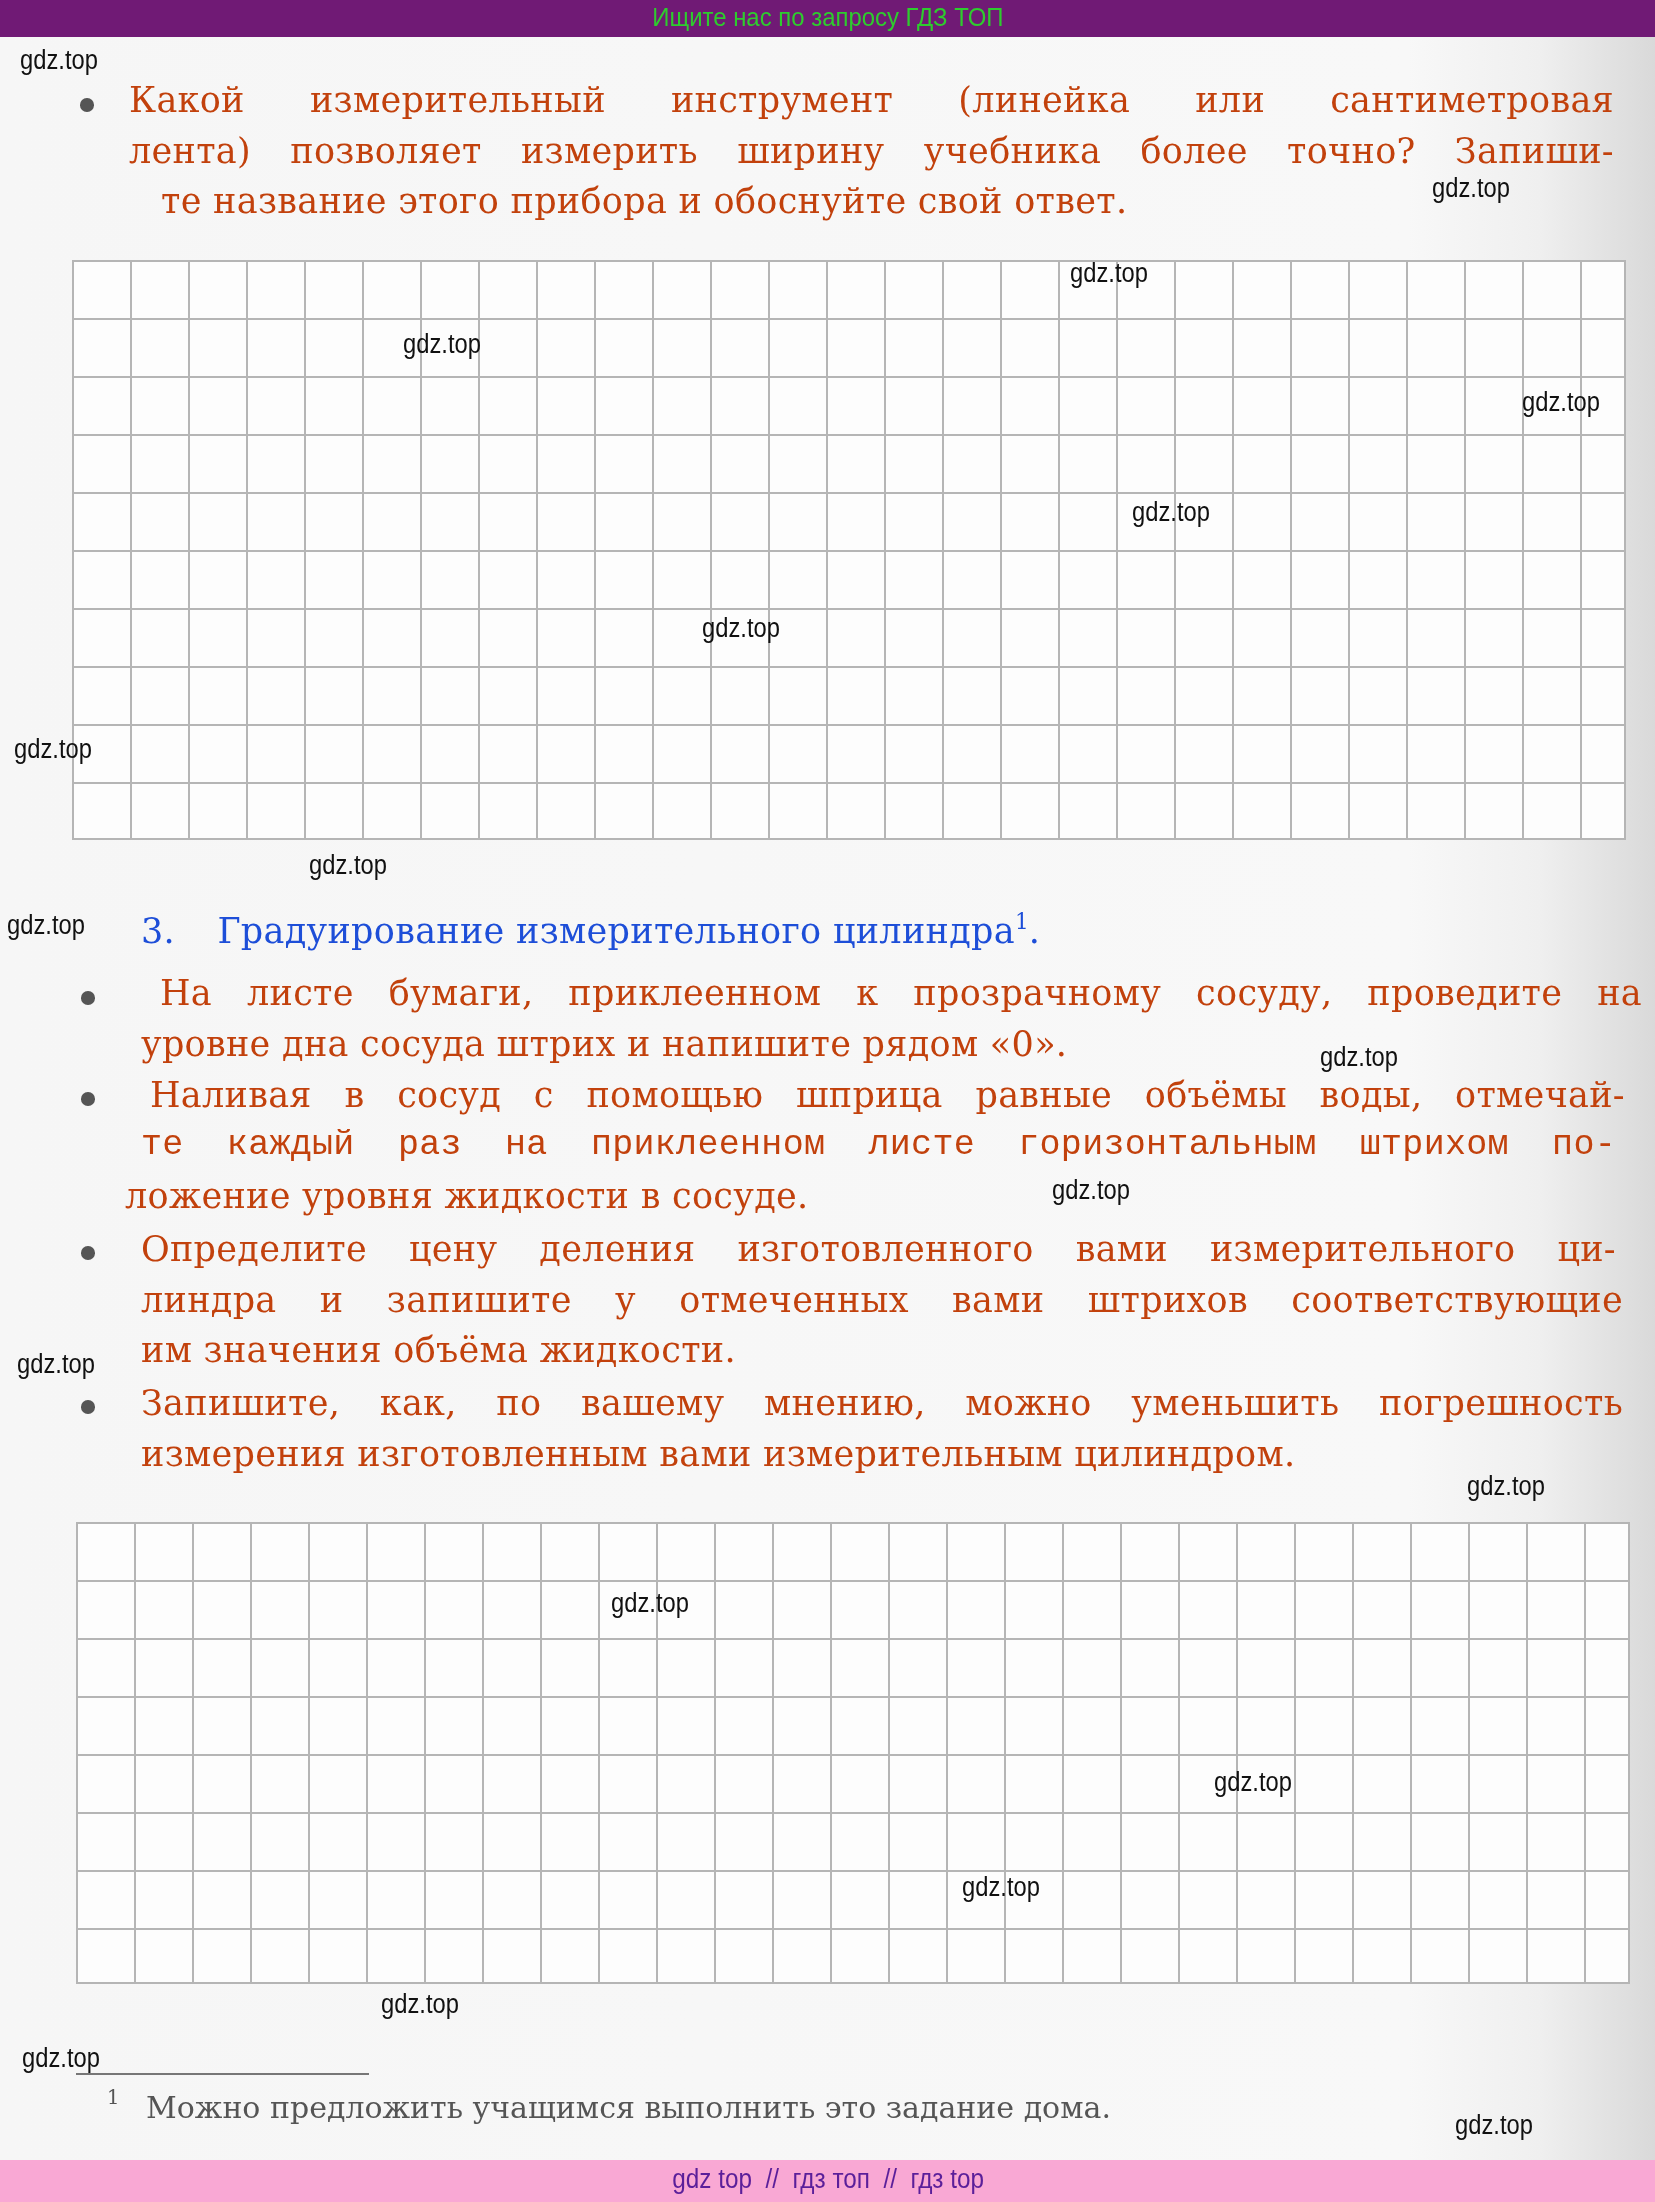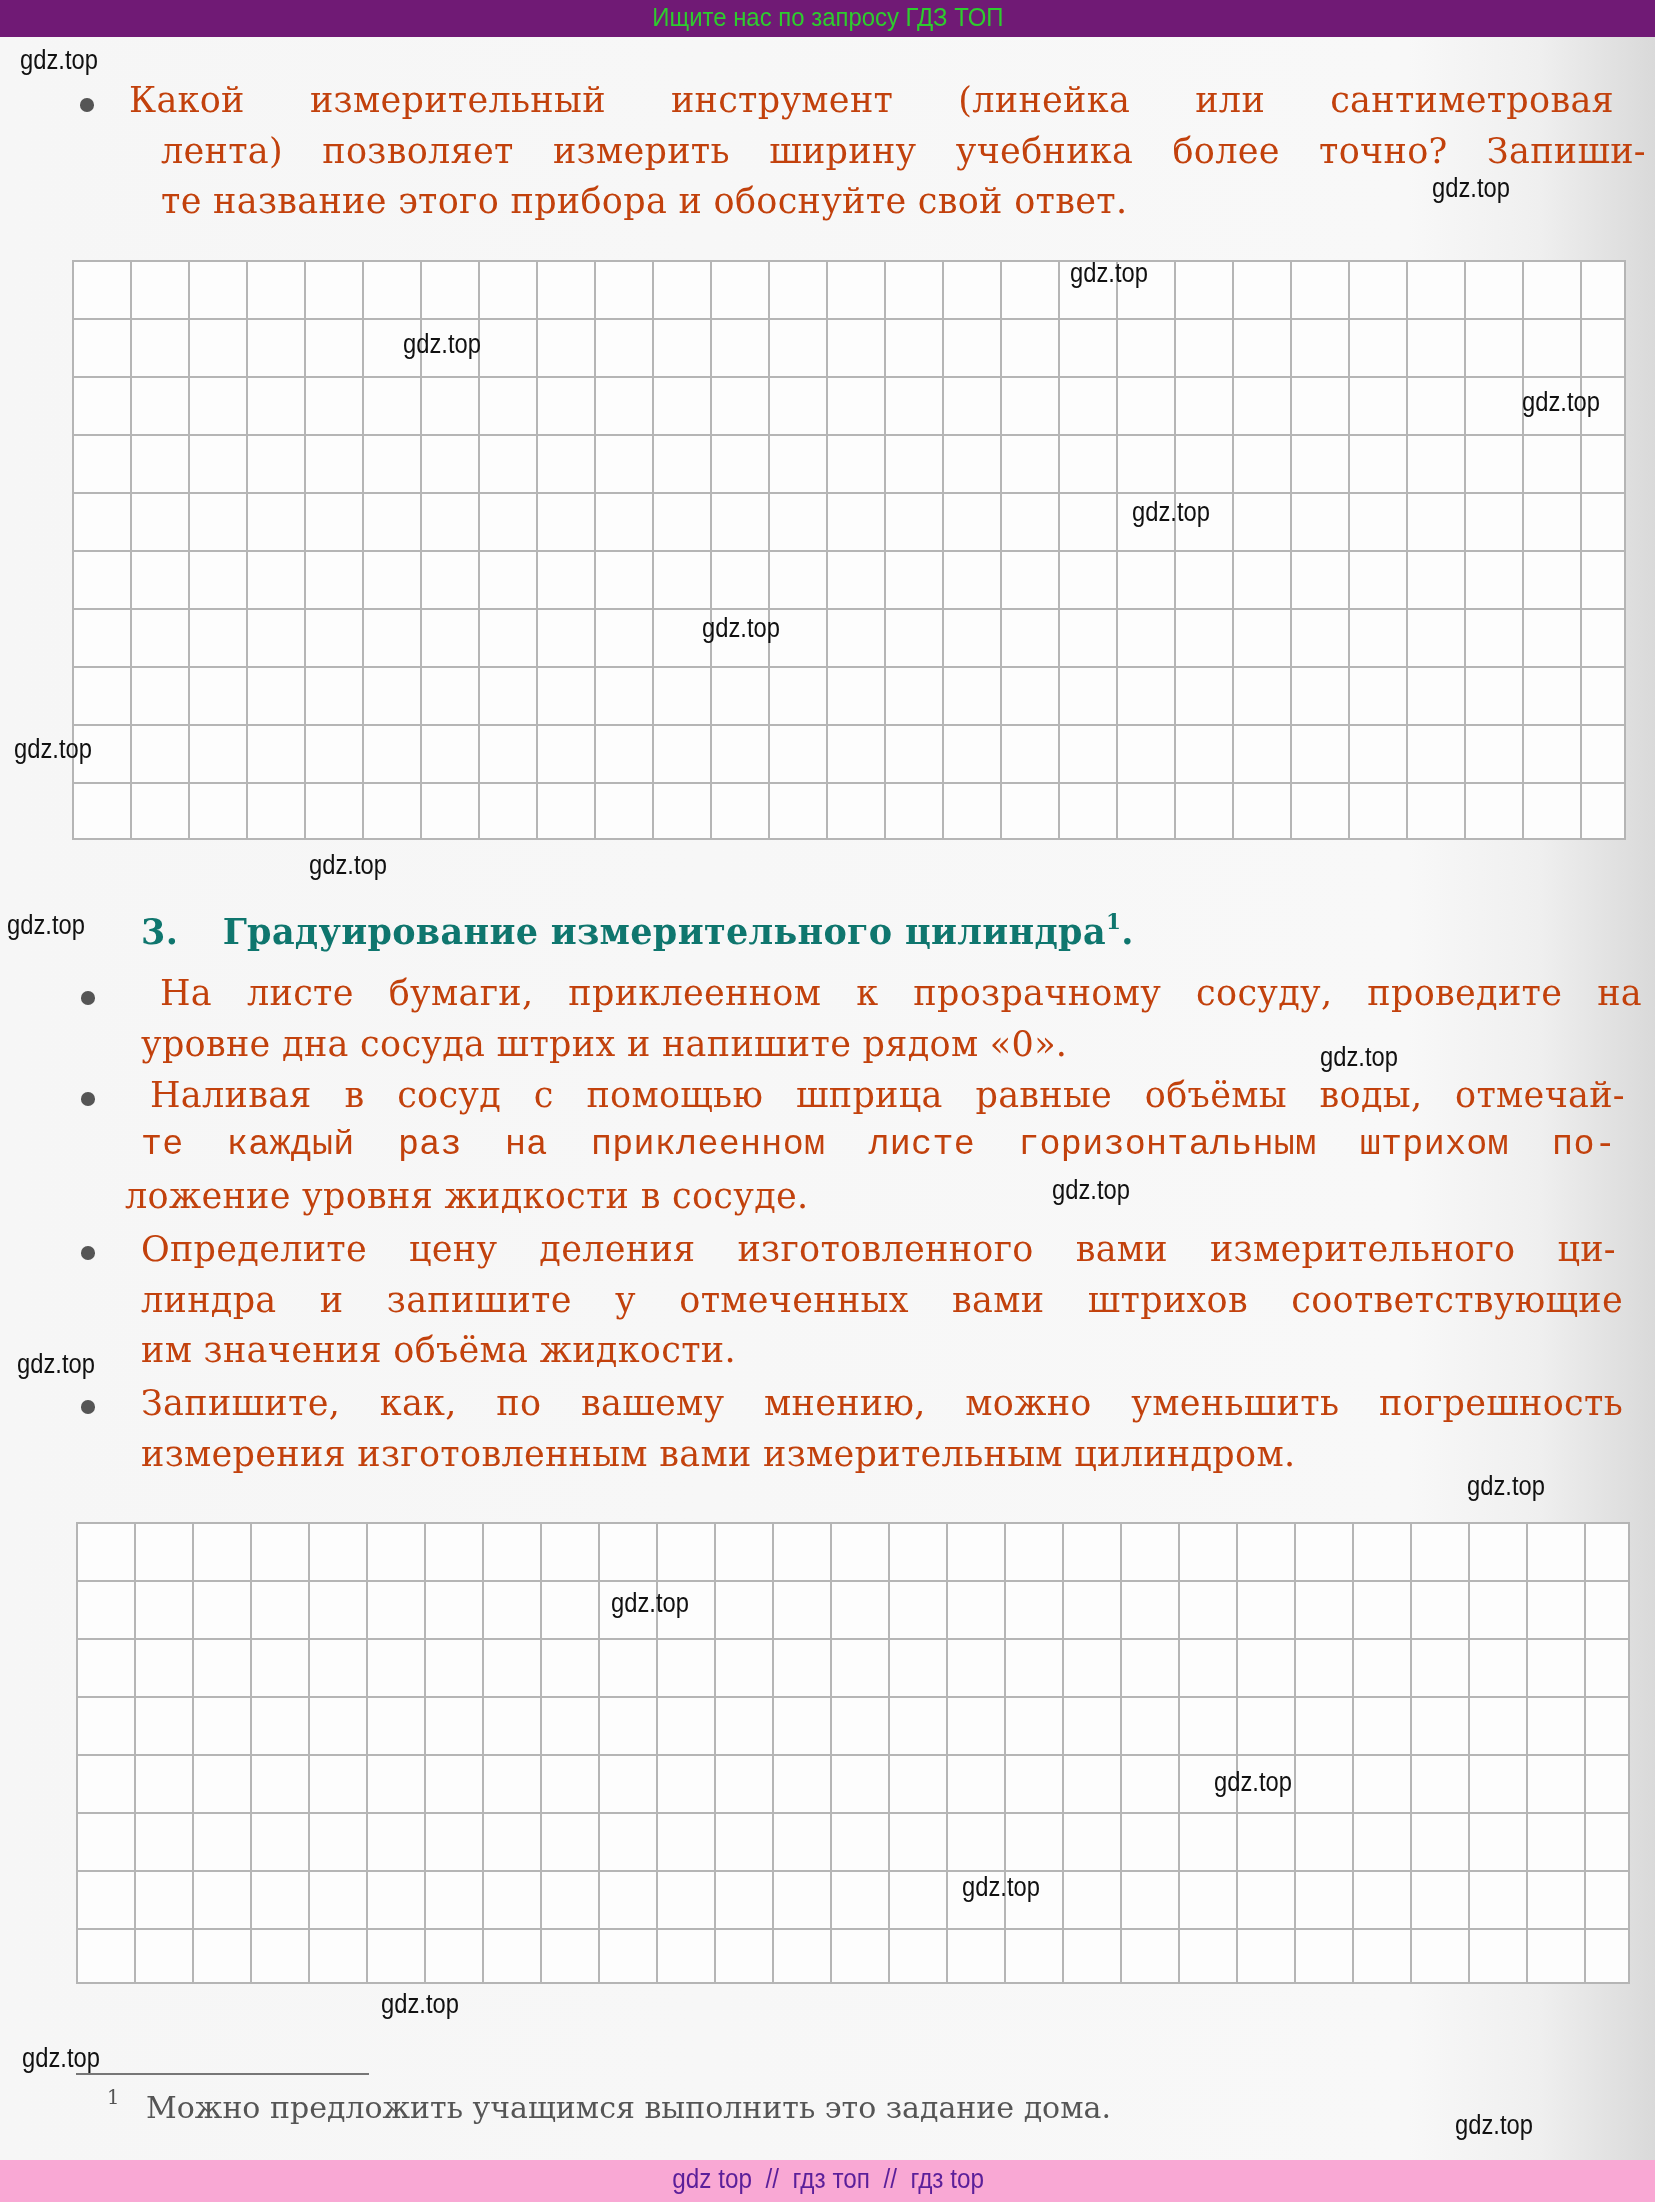--- a/index.html
+++ b/index.html
@@ -24,21 +24,21 @@
   .line {
     position:absolute; white-space:nowrap; color:#c2410c;
     font-size:35px; letter-spacing:0.3px;
     font-family:"DejaVu Serif", serif;
   }
   .justify { text-align:justify; text-align-last:justify; }
   .bullet {
     position:absolute; width:13.7px; height:13.7px; border-radius:50%;
     background:#555555;
   }
-  .heading { font-weight:bold; color:#0f766e; }
+  .heading { font-weight:normal; color:#1d4ed8; }
   .sup { font-size:21.5px; vertical-align:top; position:relative; top:-2px; }
   .grid {
     position:absolute;
     background-color:#fdfdfd;
     background-image:
       linear-gradient(to right, #b5b5b5 2px, transparent 2px),
       linear-gradient(to bottom, #b5b5b5 2px, transparent 2px);
     background-size:58px 58px;
     border-right:2px solid #b5b5b5;
     border-bottom:2px solid #b5b5b5;
@@ -70,21 +70,21 @@
 <body>
 
 <div class="top-banner">
   <span>Ищите нас по запросу ГДЗ ТОП</span>
 </div>
 
 <div class="page"></div>
 
 <div class="bullet" style="left:80px; top:98px;"></div>
 <div class="line justify" style="left:129px; top:80px; width:1485px;">Какой измерительный инструмент (линейка или сантиметровая</div>
-<div class="line justify" style="left:129px; top:131px; width:1485px;margin-left:32px;">лента) позволяет измерить ширину учебника более точно? Запиши-</div>
+<div class="line justify" style="left:129px; top:131px; width:1485px;">лента) позволяет измерить ширину учебника более точно? Запиши-</div>
 <div class="line" style="left:129px; top:181px;margin-left:32px;">те название этого прибора и обоснуйте свой ответ.</div>
 
 <div class="grid" style="left:72px; top:260px; width:1552px; height:578px;"></div>
 
 <div class="line heading" style="left:141px; top:911px;">
   <span>3.</span>
   <span style="display:inline-block;width:19.5px;"></span>
   <span>Градуирование измерительного цилиндра</span><sup class="sup">1</sup><span>.</span>
 </div>
 

